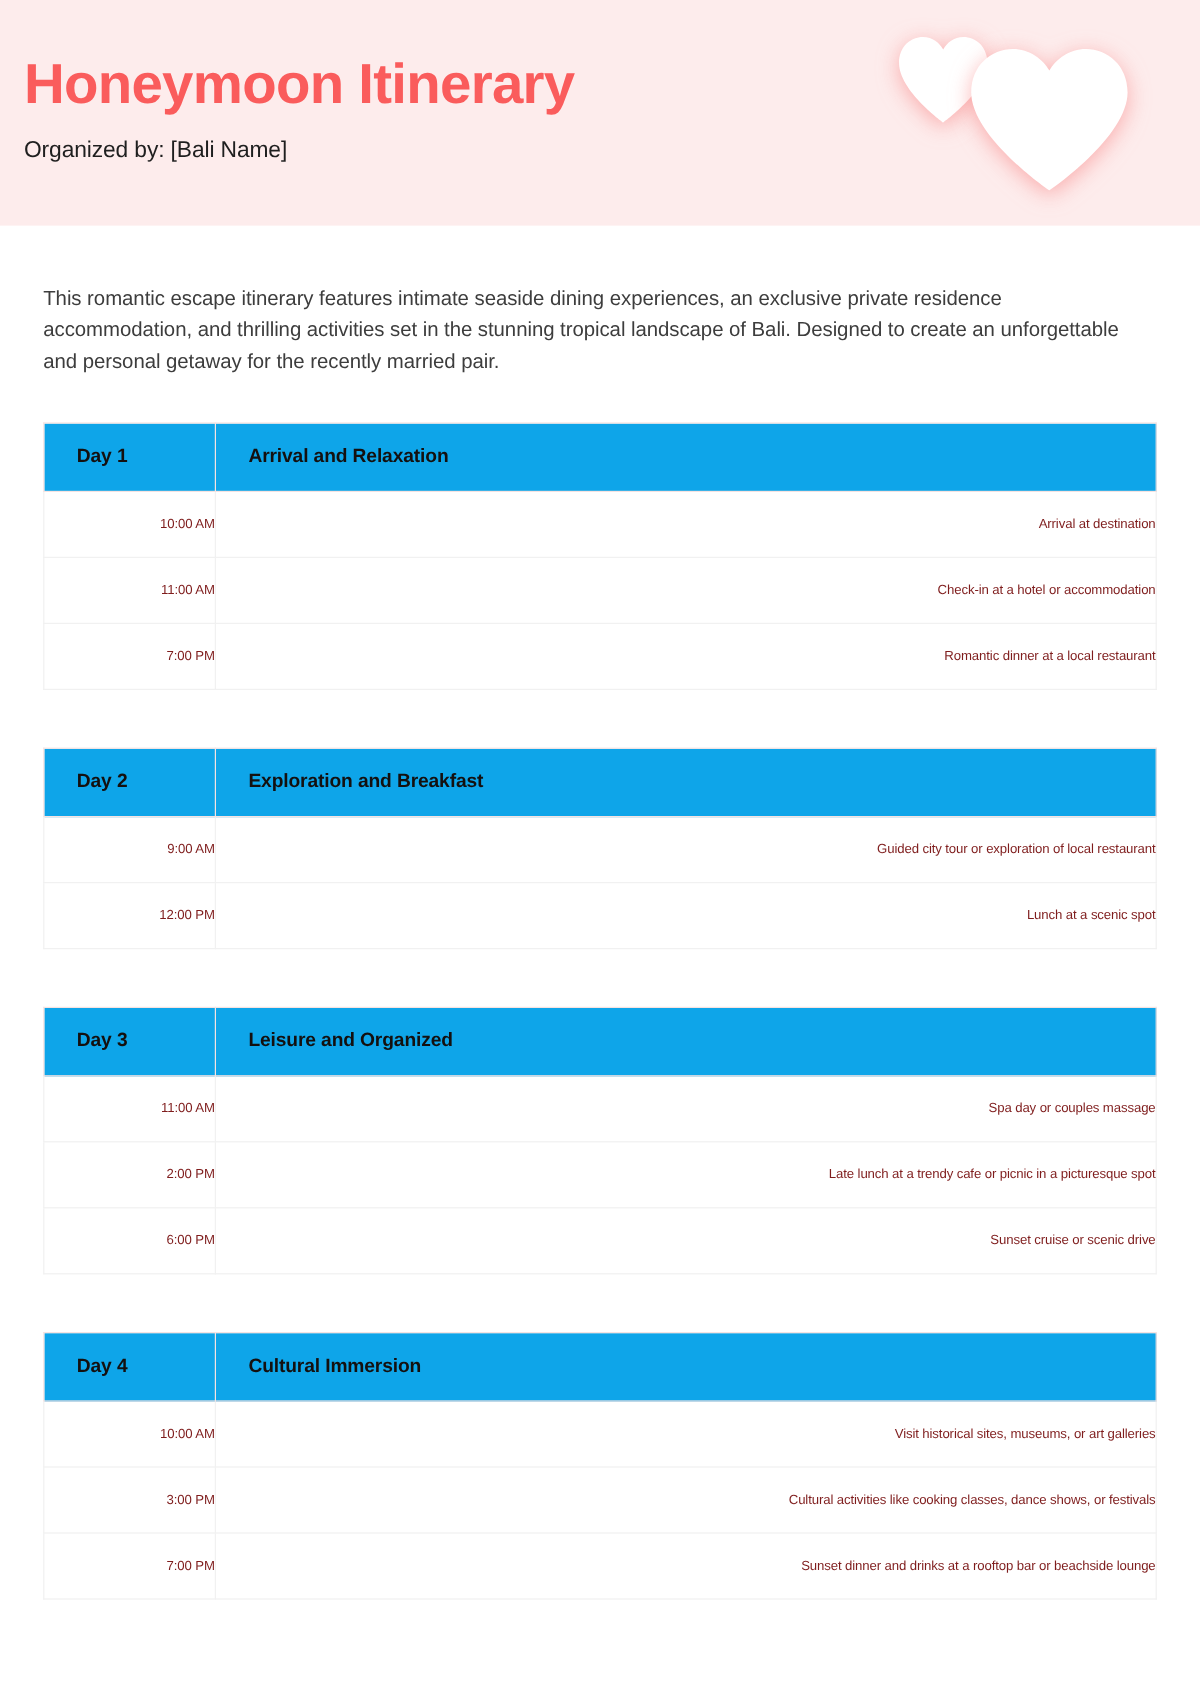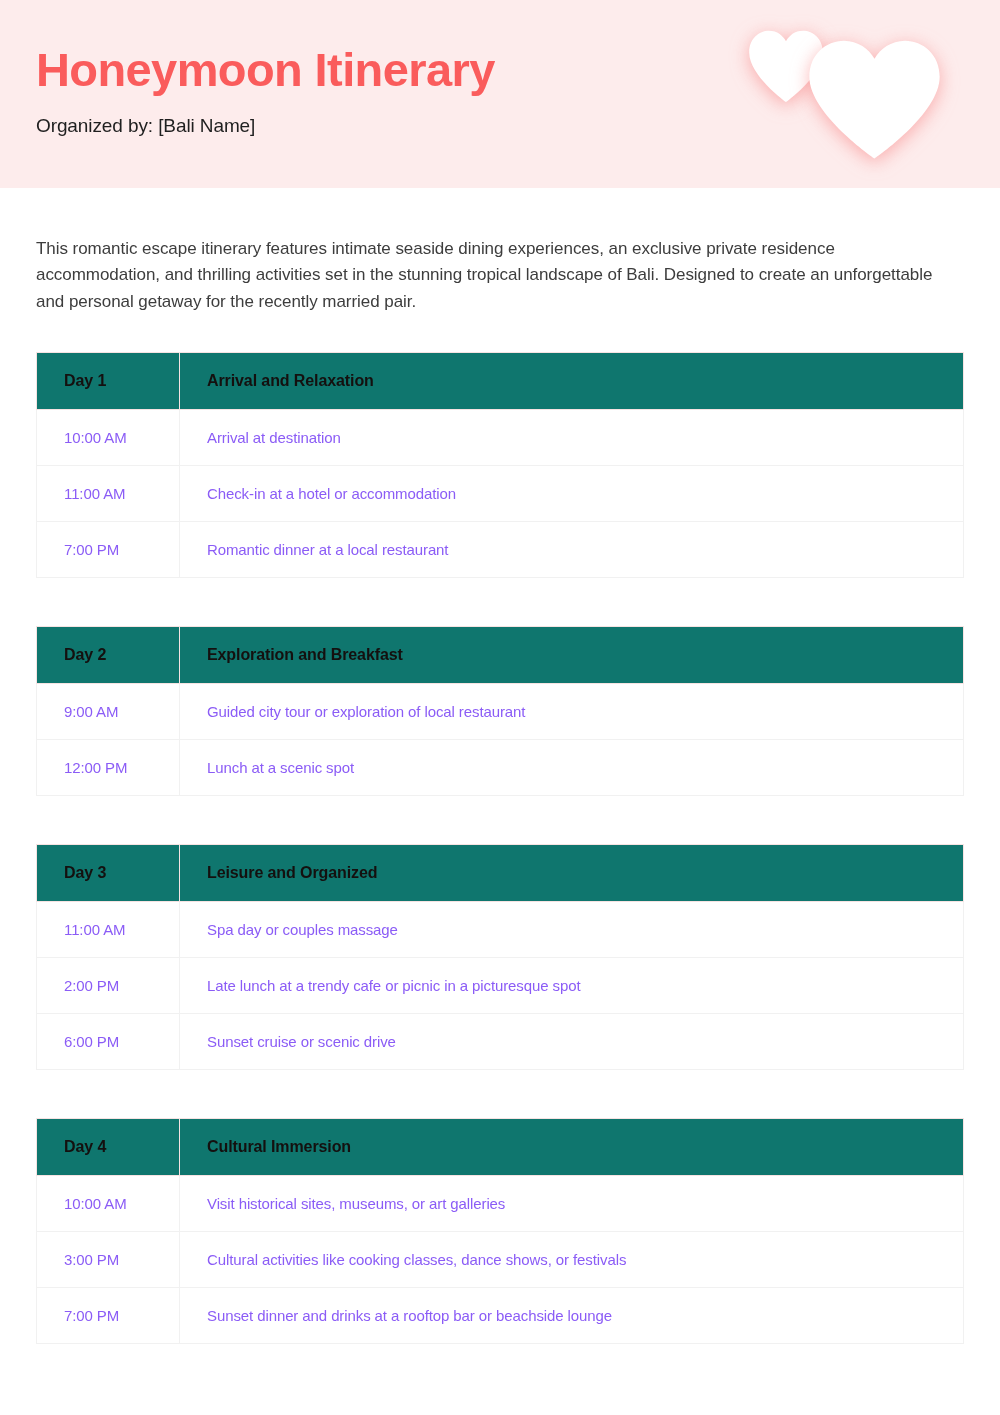--- a/index.html
+++ b/index.html
@@ -20,21 +20,21 @@
   .header {
     position: relative;
     width: 1000px;
     height: 188px;
     background: #fdecec;
     overflow: hidden;
   }
 
   .header-text {
     position: absolute;
-    left: 36px;
+    left: 20px;
     top: 44px;
   }
 
   .doc-title {
     font-size: 47px;
     font-weight: 700;
     color: #fa5c5c;
     letter-spacing: -0.6px;
     line-height: 1.12;
   }
@@ -86,42 +86,43 @@
     border-collapse: collapse;
     table-layout: fixed;
     background: #ffffff;
     border: 1px solid #f0f0f0;
   }
 
   .day-table + .day-table { margin-top: 48px; }
 
   .day-table col.col-time { width: 143px; }
 
-  .day-table thead tr { background: #0f766e; border-radius: 14px; }
+  .day-table thead tr { background: #0ea5e9; border-radius: 14px; }
 
   .day-table th {
     text-align: left;
     font-size: 16px;
     font-weight: 700;
     color: #14100f;
     padding: 19px 0 19px 27px;
     border: 1px solid #f6e3e2;
     letter-spacing: -0.1px;
   }
 
   .day-table th.th-time { padding-left: 27px; }
 
   .day-table td {
-    font-size: 15px;
+    font-size: 11px;
     font-weight: 400;
-    color: #8b5cf6;
+    color: #7f1d1d;
     padding: 19px 0 19px 27px;
     border: 1px solid #f1f1f1;
     letter-spacing: -0.1px;
     vertical-align: middle;
+    text-align: right;
   }
 
   .day-table tbody tr { height: 55px; }
 </style>
 </head>
 <body>
 
 <div class="header">
 
   <div class="header-text">

